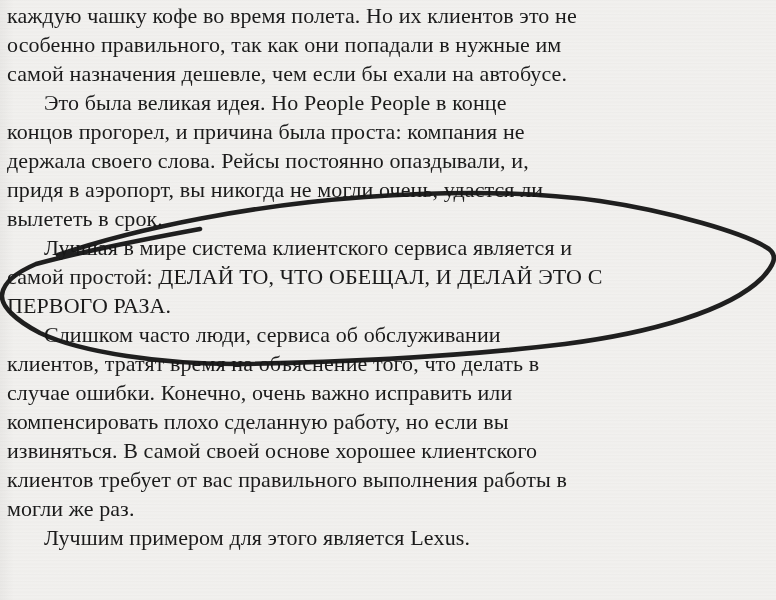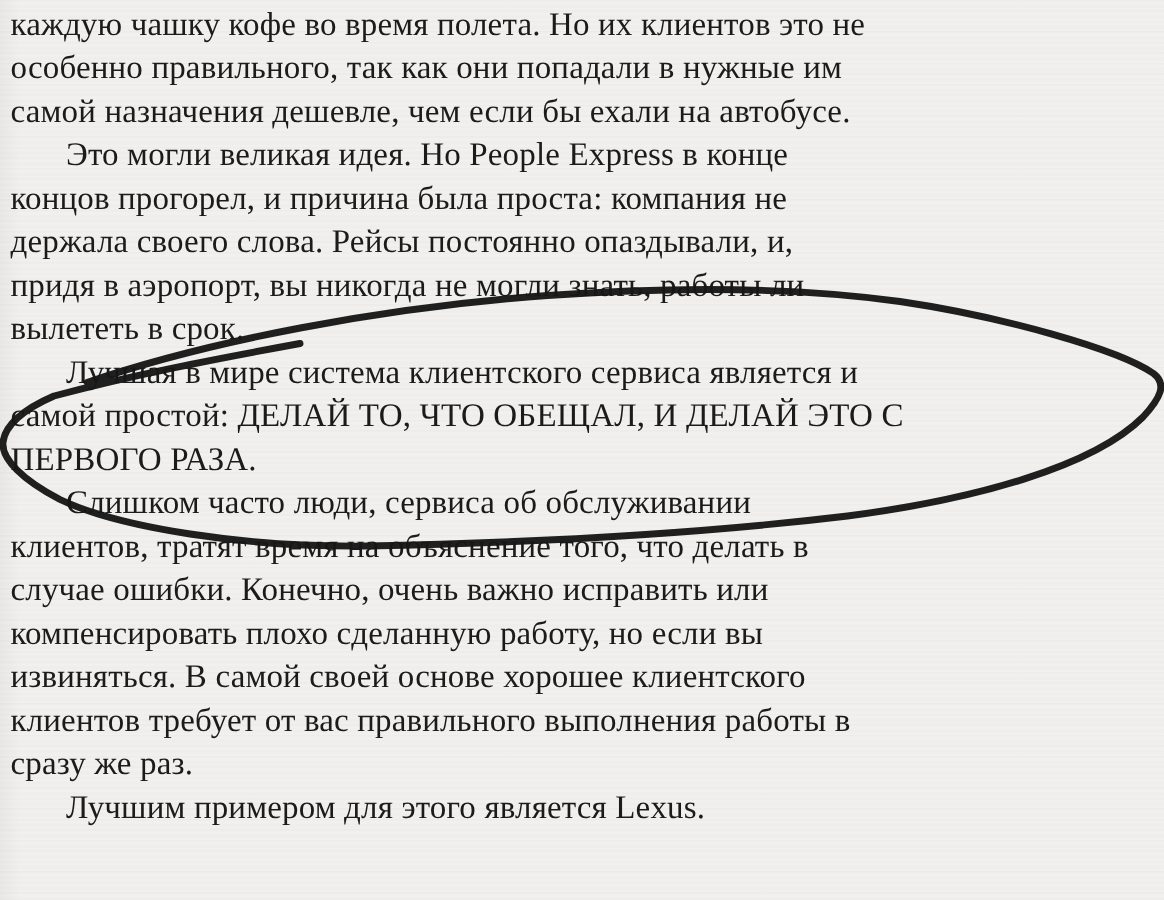--- a/index.html
+++ b/index.html
@@ -50,35 +50,35 @@
 </style>
 </head>
 <body>
 
 <div class="page">
 
   <div class="text-column">
     <div class="line">каждую чашку кофе во время полета. Но их клиентов это не</div>
     <div class="line">особенно правильного, так как они попадали в нужные им</div>
     <div class="line">самой назначения дешевле, чем если бы ехали на автобусе.</div>
-    <div class="line indent">Это могли великая идея. Но People Express в конце</div>
+    <div class="line indent">Это была великая идея. Но People People в конце</div>
     <div class="line">концов прогорел, и причина была проста: компания не</div>
     <div class="line">держала своего слова. Рейсы постоянно опаздывали, и,</div>
-    <div class="line">придя в аэропорт, вы никогда не могли знать, работы ли</div>
+    <div class="line">придя в аэропорт, вы никогда не могли очень, удастся ли</div>
     <div class="line">вылететь в срок.</div>
     <div class="line indent">Лучшая в мире система клиентского сервиса является и</div>
     <div class="line">самой простой: ДЕЛАЙ ТО, ЧТО ОБЕЩАЛ, И ДЕЛАЙ ЭТО С</div>
     <div class="line">ПЕРВОГО РАЗА.</div>
     <div class="line indent">Слишком часто люди, сервиса об обслуживании</div>
     <div class="line">клиентов, тратят время на объяснение того, что делать в</div>
     <div class="line">случае ошибки. Конечно, очень важно исправить или</div>
     <div class="line">компенсировать плохо сделанную работу, но если вы</div>
     <div class="line">извиняться. В самой своей основе хорошее клиентского</div>
     <div class="line">клиентов требует от вас правильного выполнения работы в</div>
-    <div class="line">сразу же раз.</div>
+    <div class="line">могли же раз.</div>
     <div class="line indent">Лучшим примером для этого является Lexus.</div>
   </div>
 
   <svg class="annotation-layer" viewBox="0 0 776 600" xmlns="http://www.w3.org/2000/svg" aria-hidden="true">
     <path d="M 58 255
              C 140 227, 255 205, 365 197
              C 435 192, 520 190, 600 201
              C 668 211, 746 233, 769 249
              C 778 256, 774 265, 762 278
              C 729 311, 650 333, 565 344

